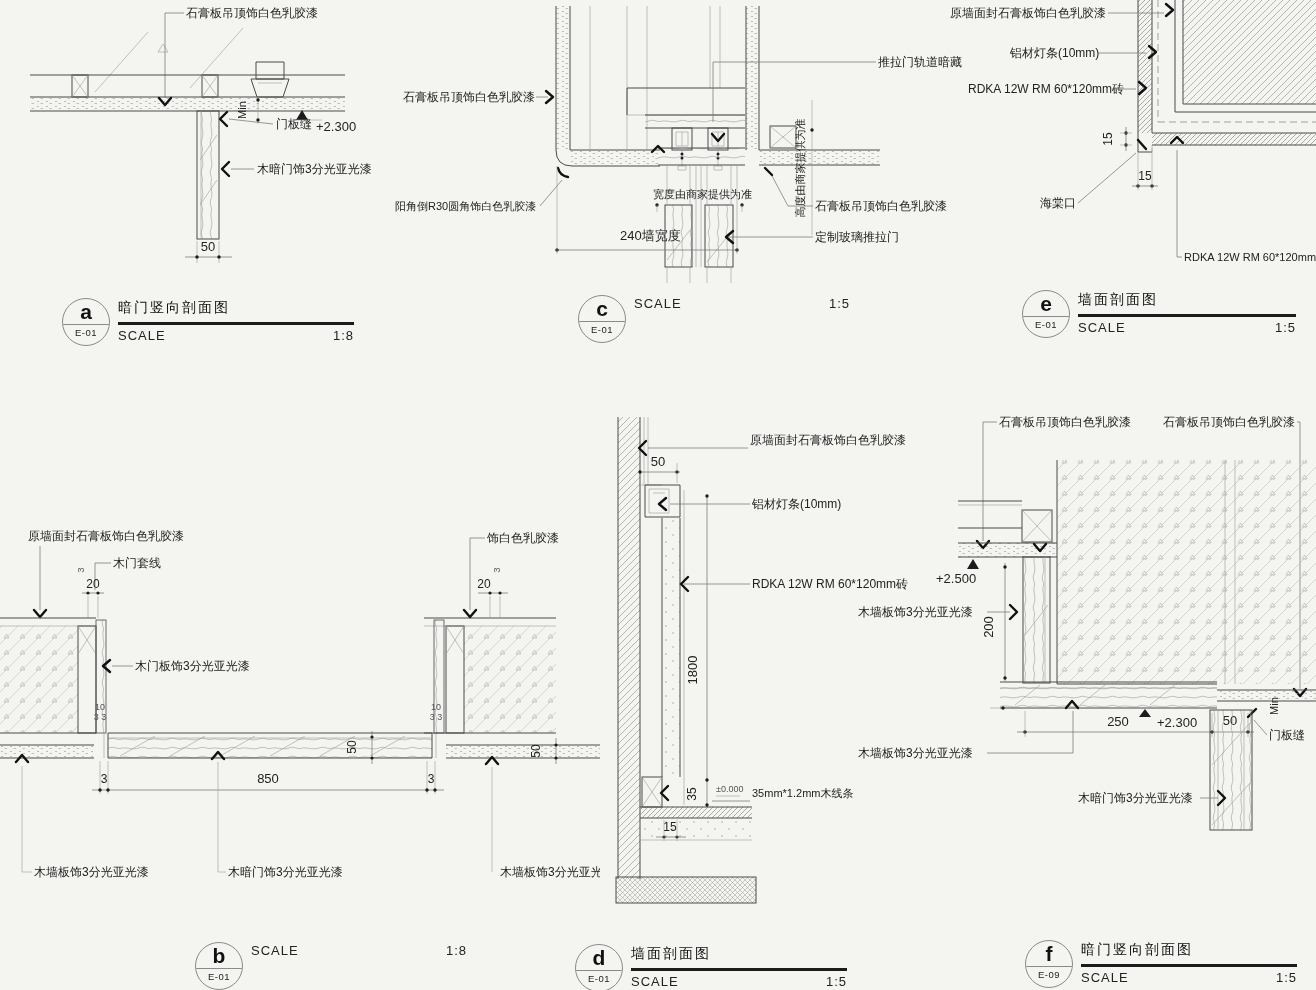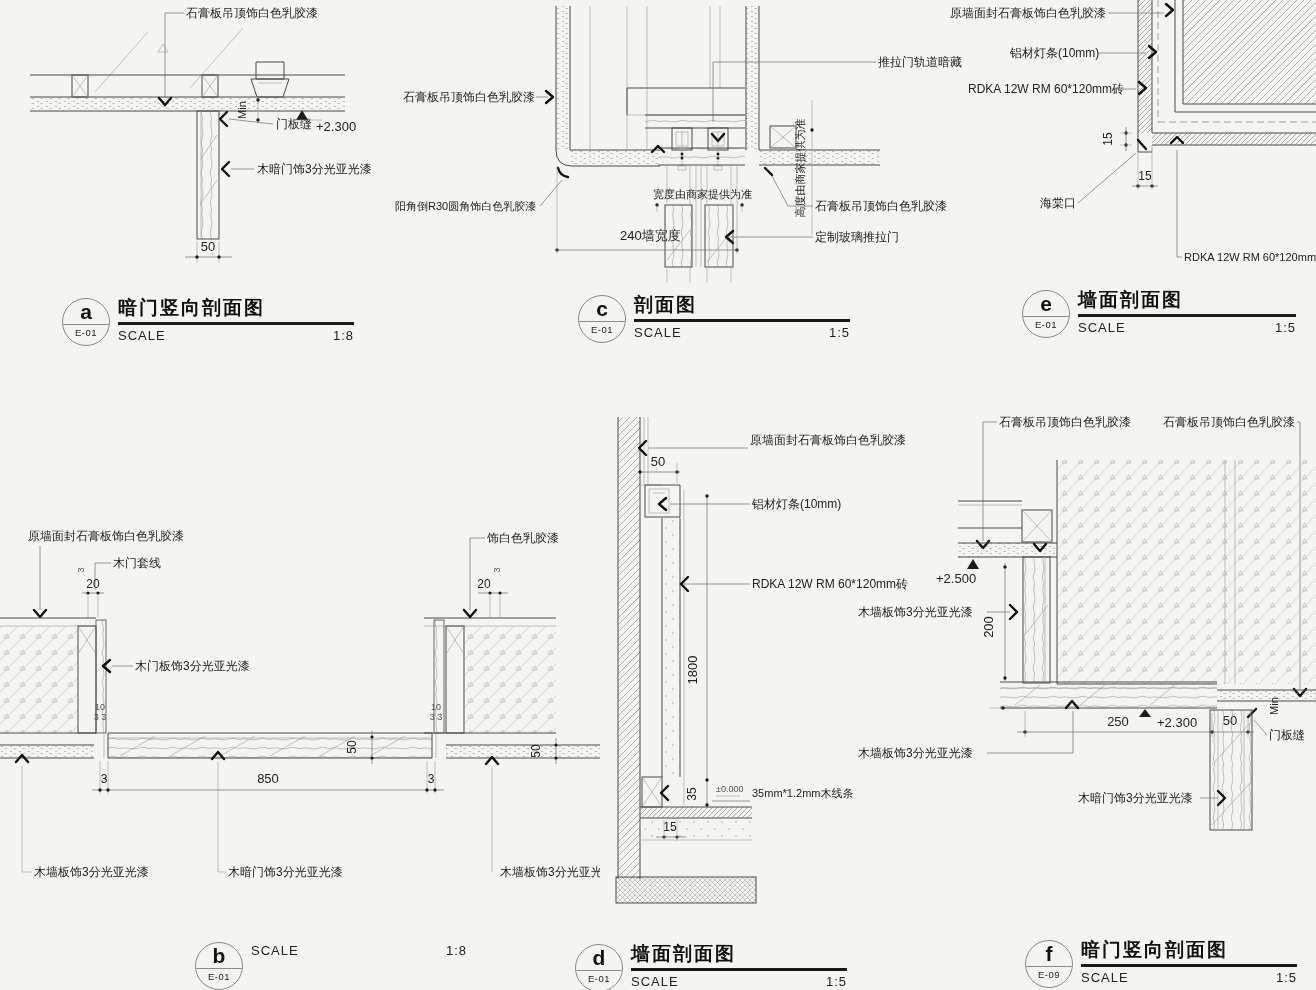--- a/index.html
+++ b/index.html
@@ -18,21 +18,21 @@
   svg .t12{font-size:12px;}
   svg .t13{font-size:13px;}
   
   .tb{position:absolute;display:flex;align-items:flex-start;gap:8px;}
   .tb-circ{width:46px;height:46px;border:1px solid #8a8a8a;border-radius:50%;overflow:hidden;
            display:flex;flex-direction:column;align-items:center;flex:none;margin-top:2px;background:transparent;}
   .tb-letter{font-size:21px;font-weight:bold;line-height:25px;height:25px;width:100%;
              text-align:center;border-bottom:1px solid #8a8a8a;color:#111;}
   .tb-code{font-size:9.5px;line-height:16px;color:#222;letter-spacing:0.5px;}
   .tb-main{flex:1;}
-  .tb-title{font-size:19px;font-weight:700;letter-spacing:2px;color:#111;
+  .tb-title{font-size:14px;font-weight:400;letter-spacing:2px;color:#111;
             padding-bottom:3px;border-bottom:3px solid #1b1b1b;line-height:23px;white-space:nowrap;}
   .tb-scalerow{display:flex;justify-content:space-between;font-size:13px;color:#222;
                padding-top:3px;letter-spacing:1px;}
 </style>
 </head>
 <body>
 
 <div class="sheet">
 
 <svg width="0" height="0" style="position:absolute">
@@ -395,21 +395,20 @@
     </div>
   </div>
 </div>
 
 <div class="tb" style="left:578px;top:293px;width:272px">
   <div class="tb-circ">
     <div class="tb-letter">c</div>
     <div class="tb-code">E-01</div>
   </div>
   <div class="tb-main">
-    <div class="tb-title">剖面图</div>
     <div class="tb-scalerow">
       <span>SCALE</span>
       <span>1:5</span>
     </div>
   </div>
 </div>
 
 <div class="tb" style="left:1022px;top:288px;width:274px">
   <div class="tb-circ">
     <div class="tb-letter">e</div>

